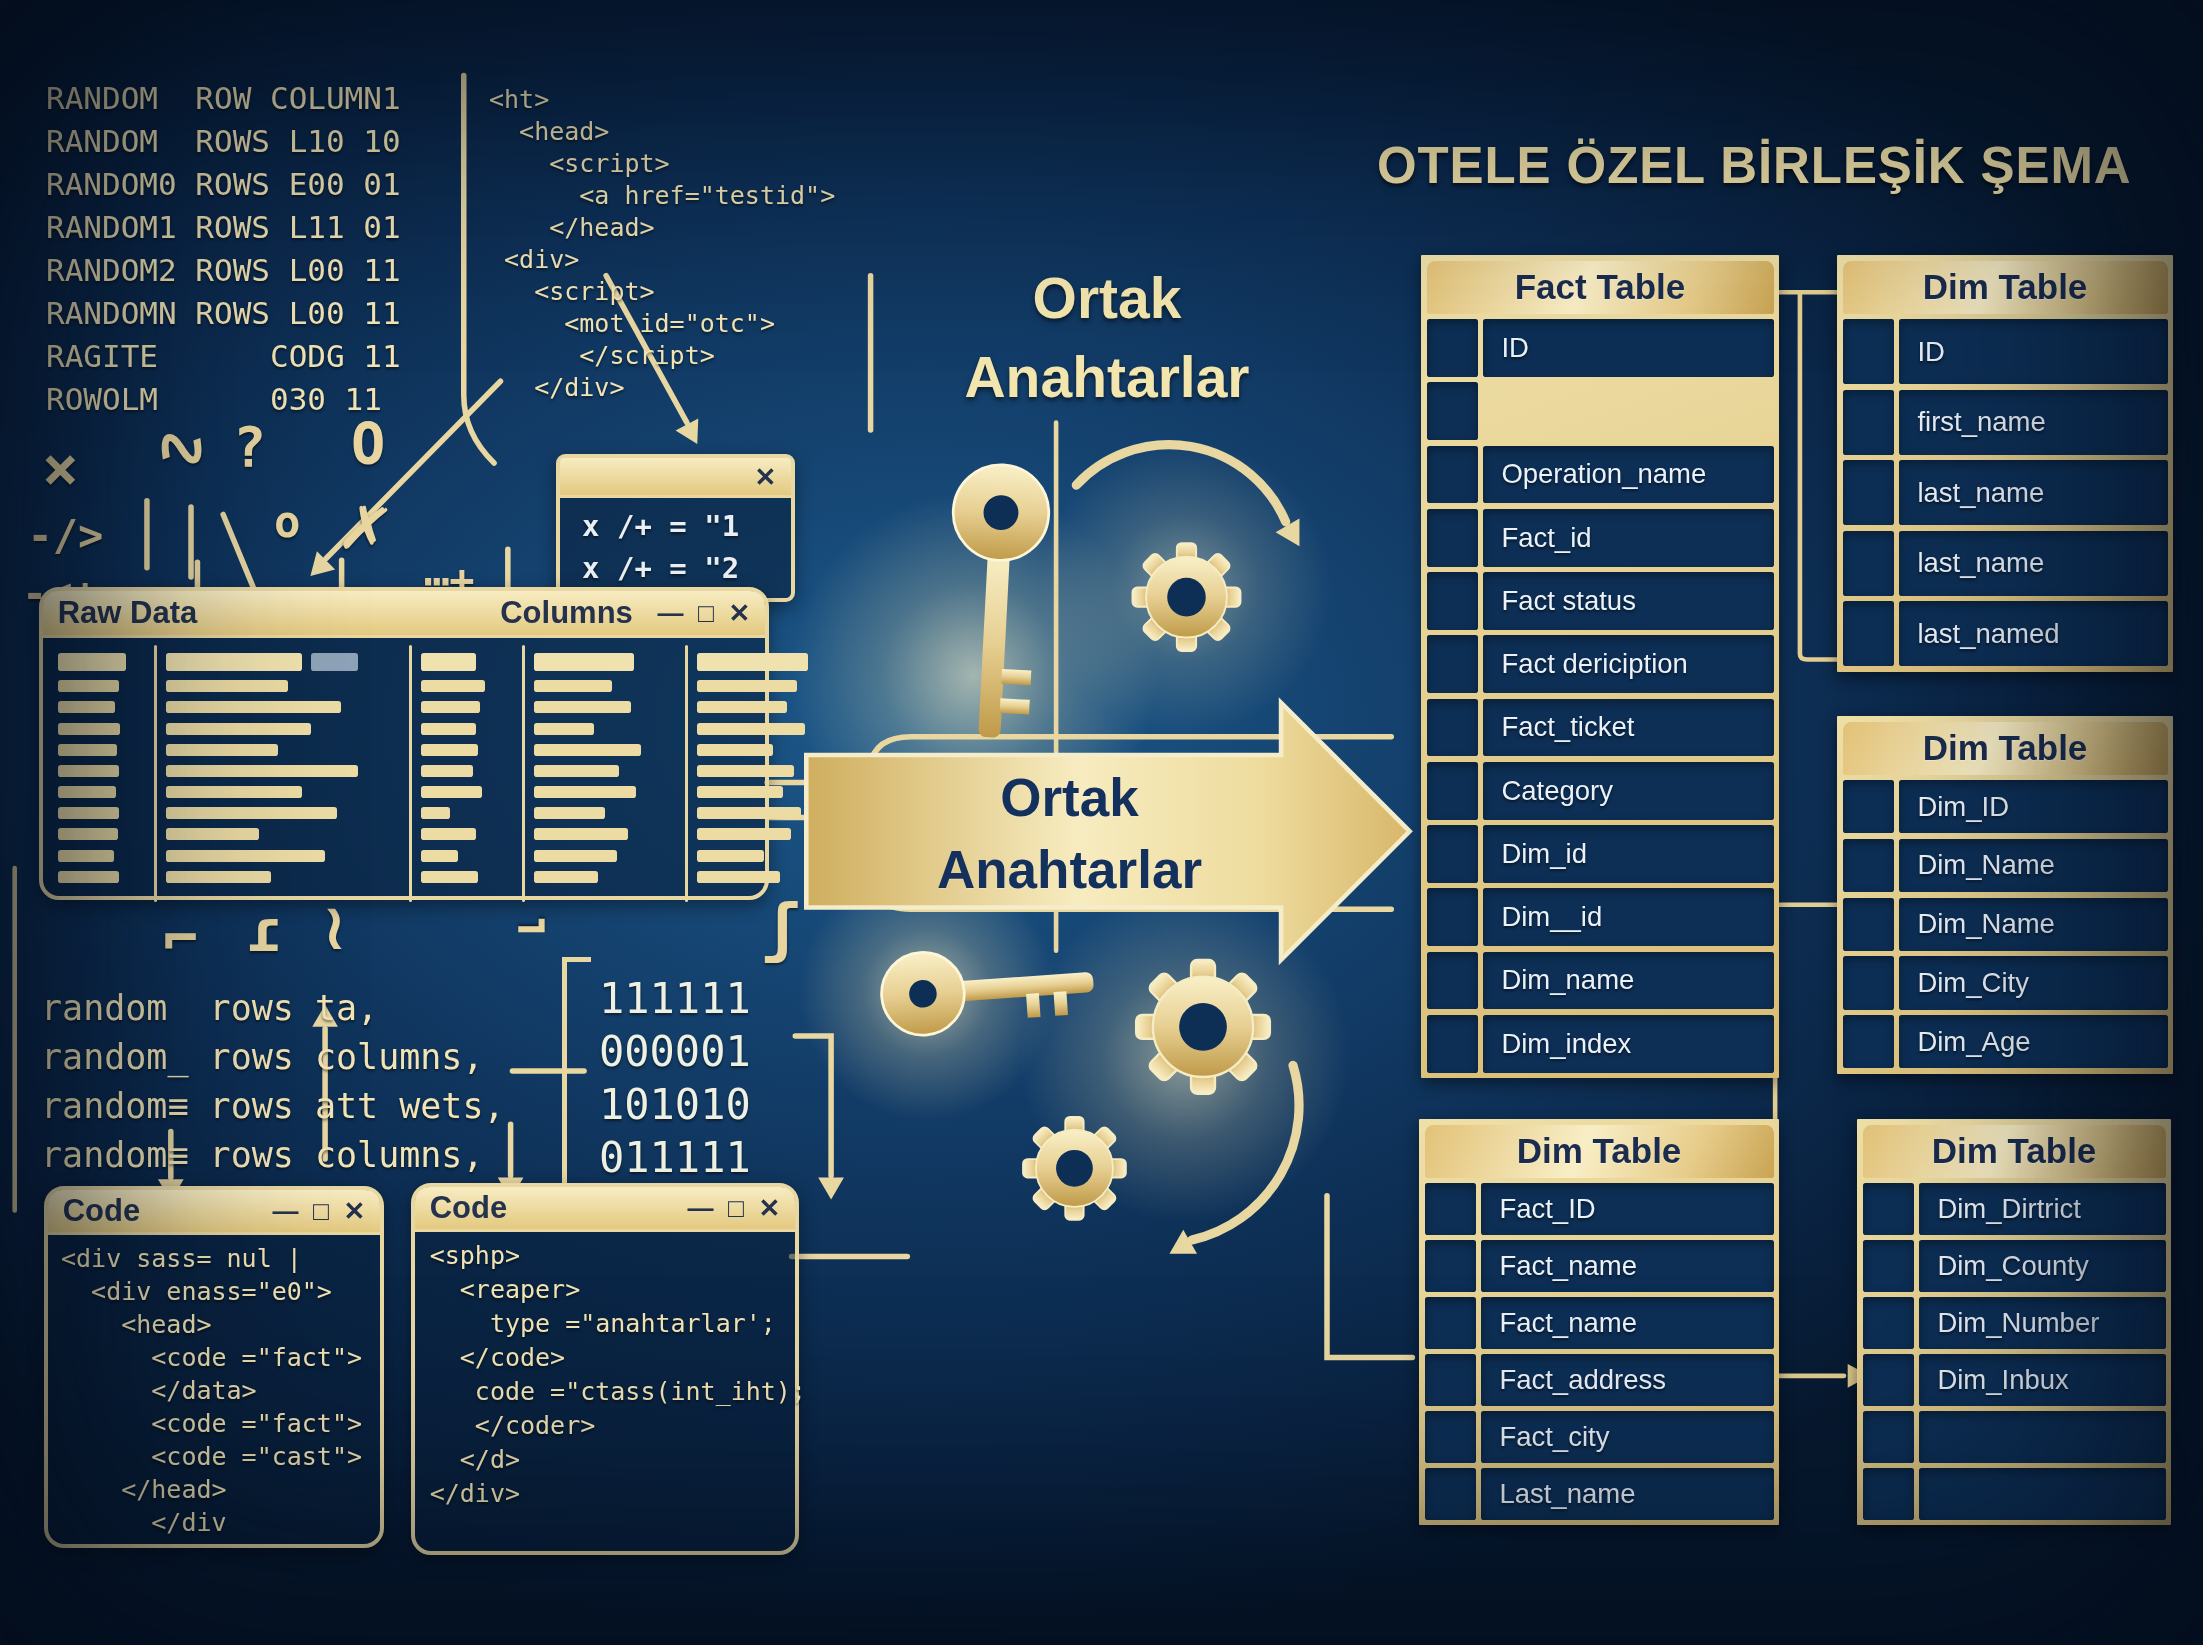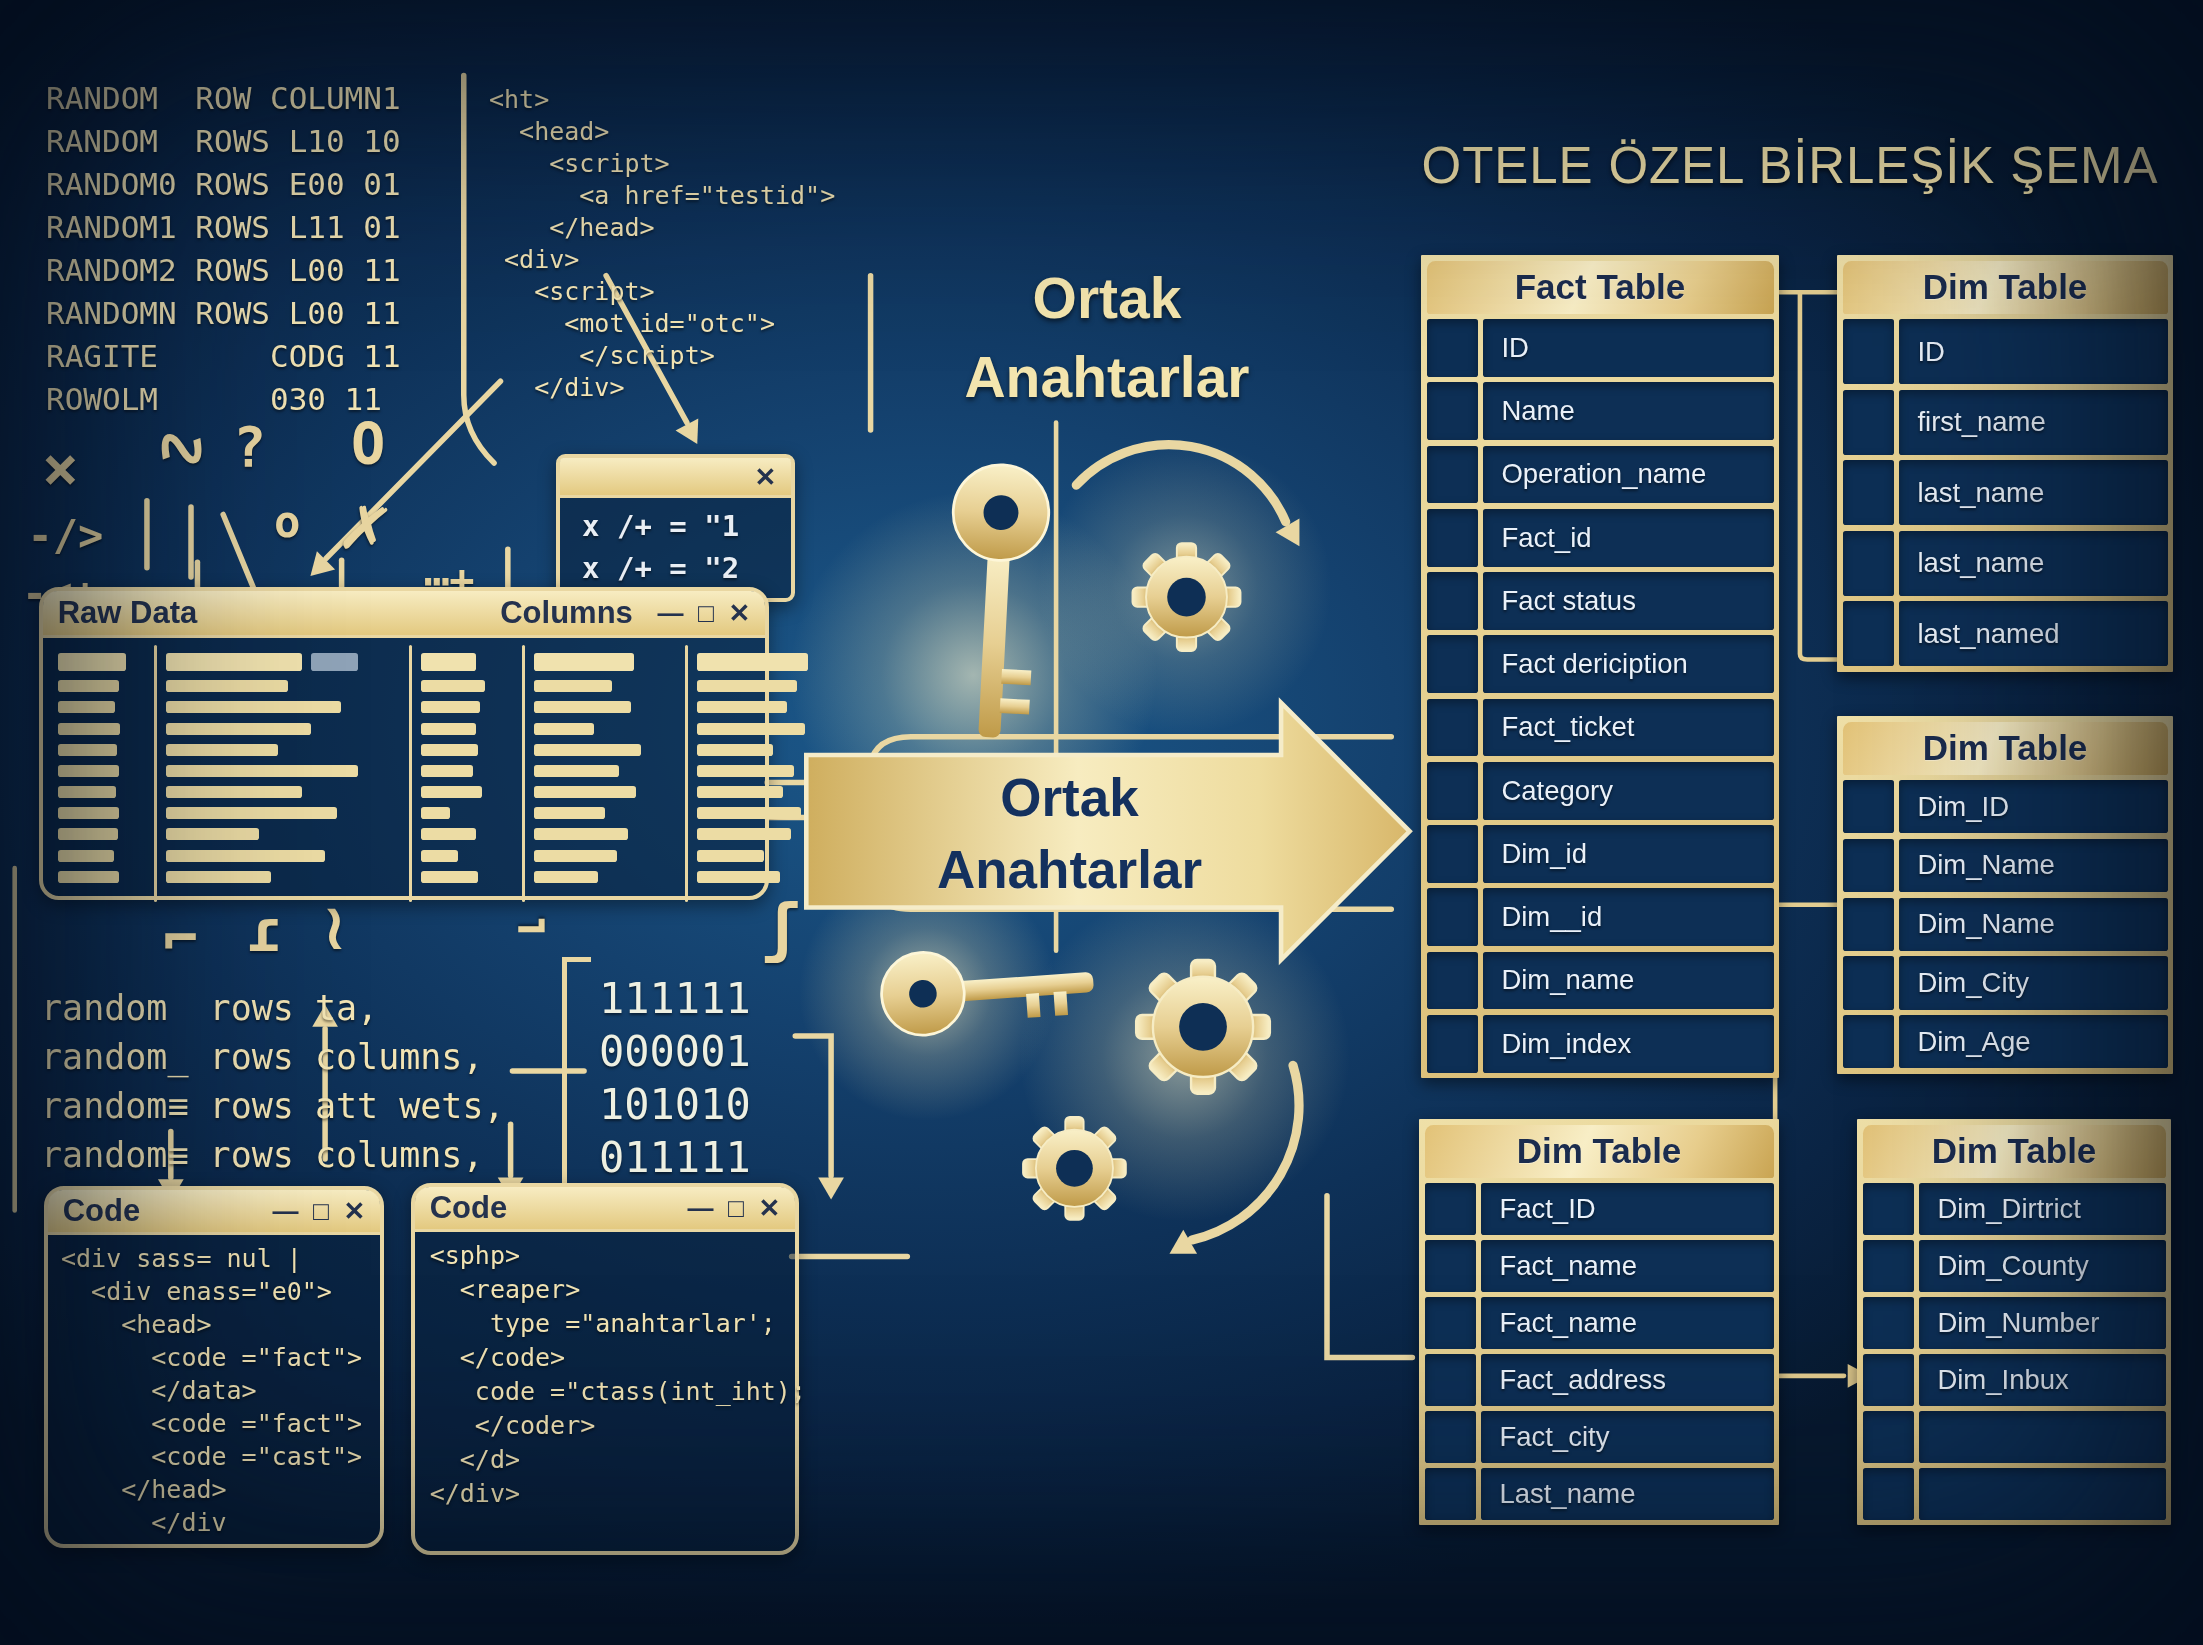--- a/index.html
+++ b/index.html
@@ -15,22 +15,22 @@
   }
   #stage::after{content:"";position:absolute;inset:0;pointer-events:none;z-index:9;
     box-shadow:inset 0 0 257px 64px rgba(3,10,24,.8);}
   .abs{position:absolute;}
   pre{margin:0;}
   .mono{font-family:"DejaVu Sans Mono", monospace;color:var(--cream);
     text-shadow:0 1.8px 2.8px rgba(0,0,0,.5);}
   .z2{z-index:2;} .z3{z-index:3;}
   #deco{position:absolute;left:0;top:0;z-index:1;}
 
-  .main-title{left:1377px;top:136px;width:826px;text-align:center;
-    font-size:51px;font-weight:400;letter-spacing:0.9px;color:#f2e2a8;
+  .main-title{left:1377px;top:136px;width:826px;
+    font-size:51px;font-weight:700;letter-spacing:0.9px;color:#f2e2a8;
     text-shadow:0 2.8px 4.6px rgba(0,0,0,.6);}
 
   .pre-center{white-space:pre-line;text-align:center;font-weight:800;}
   .ortak-top{left:905px;top:259px;width:404px;font-size:57px;line-height:79px;color:#f3e5ae;
     text-shadow:0 2.8px 5.5px rgba(0,0,0,.55);}
   .arrow-label{left:872px;top:762px;width:395px;font-size:53px;line-height:72px;color:#14315e;
     text-shadow:0 0.9px 0.9px rgba(255,255,255,.25);}
 
   
   .gwin{border:4.6px solid var(--gold-line);border-radius:9.2px;
@@ -377,21 +377,20 @@
 
   <div class="abs schema-table z2" style="left:1421px;top:255px;width:347px;height:812px;">
     <div class="t-header">Fact Table</div>
     <div class="t-body">
         <div class="t-row">
           <div class="t-key"></div>
           <div class="t-val">ID</div>
         </div>
         <div class="t-row">
           <div class="t-key"></div>
-          <div class="t-val">Name</div>
         </div>
         <div class="t-row">
           <div class="t-key"></div>
           <div class="t-val">Operation_name</div>
         </div>
         <div class="t-row">
           <div class="t-key"></div>
           <div class="t-val">Fact_id</div>
         </div>
         <div class="t-row">

